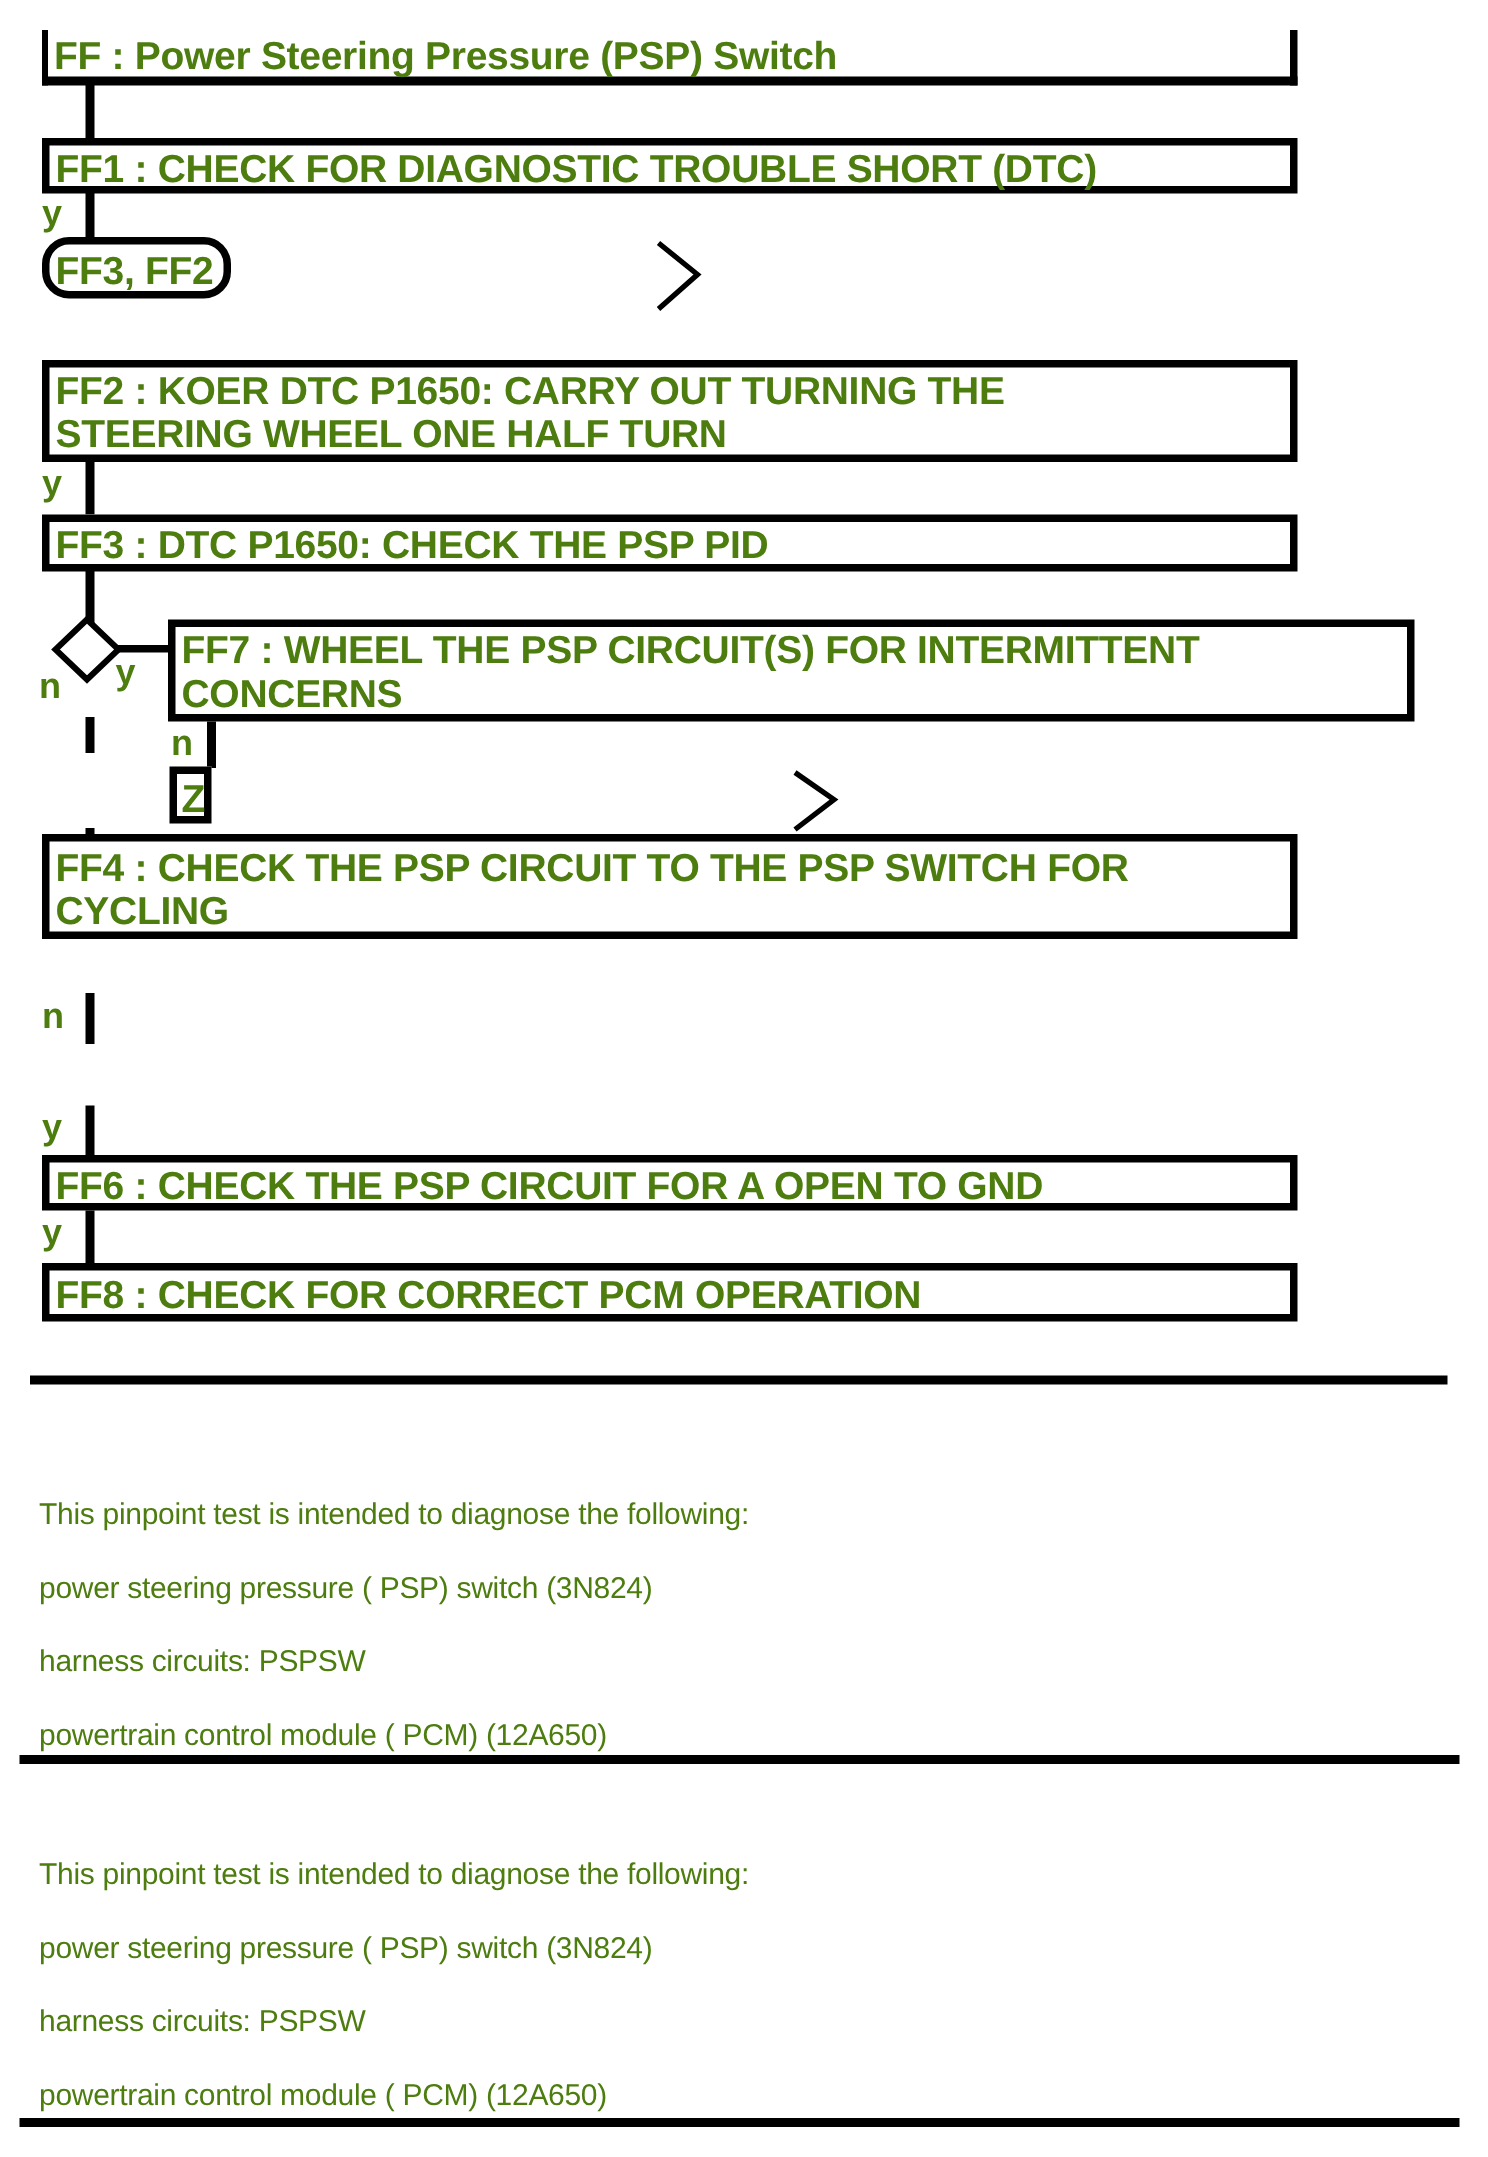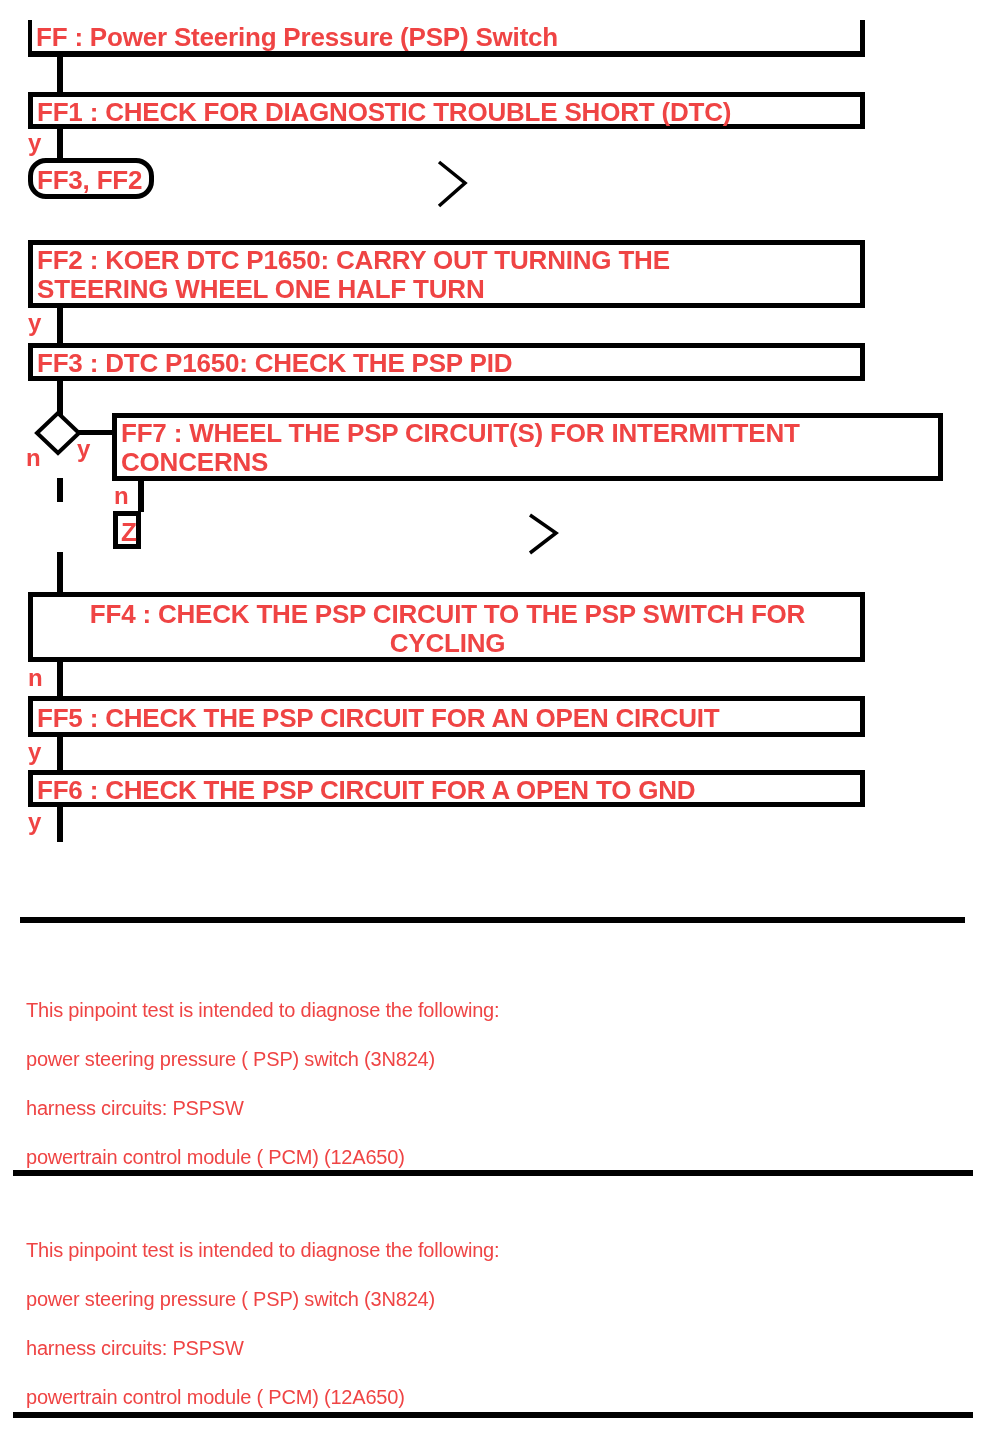--- a/index.html
+++ b/index.html
@@ -2,21 +2,21 @@
 <html><head>
 <meta charset="utf-8">
 <style>
   html, body { margin: 0; padding: 0; background: #ffffff; }
   #canvas {
     position: relative;
     width: 992px;
     height: 1438px;
     background: #ffffff;
     font-family: "Liberation Sans", sans-serif;
-    color: #ef4444;
+    color: #4d7c0f;
     overflow: hidden;
   }
   .box {
     position: absolute;
     box-sizing: border-box;
     border: 5px solid #000000;
     background: #ffffff;
     font-weight: bold;
     font-size: 26px;
     line-height: 29px;
@@ -100,36 +100,36 @@
 
   <div class="box" style="left:113px; top:511px; width:28px; height:38px; padding:2px 0 0 3px;">Z</div>
 
   <div class="vline" style="left:57px; top:478px; height:24px;"></div>
   <div class="vline" style="left:57px; top:552px; height:40px;"></div>
 
   <svg class="shape" style="left:526px; top:511px;" width="38" height="46" viewBox="0 0 38 46">
     <polyline points="4,4 30,22 4,42" fill="none" stroke="#000000" stroke-width="3.5"></polyline>
   </svg>
 
-  <div class="box" style="left:28px; top:592px; width:837px; height:70px; padding-top:3px;text-align:center;">FF4 : CHECK THE PSP CIRCUIT TO THE PSP SWITCH FOR
+  <div class="box" style="left:28px; top:556px; width:837px; height:70px; padding-top:3px;">FF4 : CHECK THE PSP CIRCUIT TO THE PSP SWITCH FOR
 CYCLING</div>
 
   <div class="branch" style="left:28px; top:666px;">n</div>
   <div class="vline" style="left:57px; top:662px; height:34px;"></div>
 
-  <div class="box" style="left:28px; top:696px; width:837px; height:41px; padding-top:3px;">FF5 : CHECK THE PSP CIRCUIT FOR AN OPEN CIRCUIT</div>
 
   <div class="branch" style="left:28px; top:740px;">y</div>
   <div class="vline" style="left:57px; top:737px; height:33px;"></div>
 
   <div class="box" style="left:28px; top:770px; width:837px; height:37px;">FF6 : CHECK THE PSP CIRCUIT FOR A OPEN TO GND</div>
 
   <div class="branch" style="left:28px; top:810px;">y</div>
   <div class="vline" style="left:57px; top:807px; height:35px;"></div>
 
+  <div class="box" style="left:28px; top:842px; width:837px; height:39px; padding-top:2px;">FF8 : CHECK FOR CORRECT PCM OPERATION</div>
 
   <div class="divider" style="left:20px; top:917px; width:945px;"></div>
 
   <div class="note" style="left:26px; top:986px; width:930px;">This pinpoint test is intended to diagnose the following:
 power steering pressure ( PSP) switch (3N824)
 harness circuits: PSPSW
 powertrain control module ( PCM) (12A650)</div>
 
   <div class="divider" style="left:13px; top:1170px; width:960px;"></div>
 

